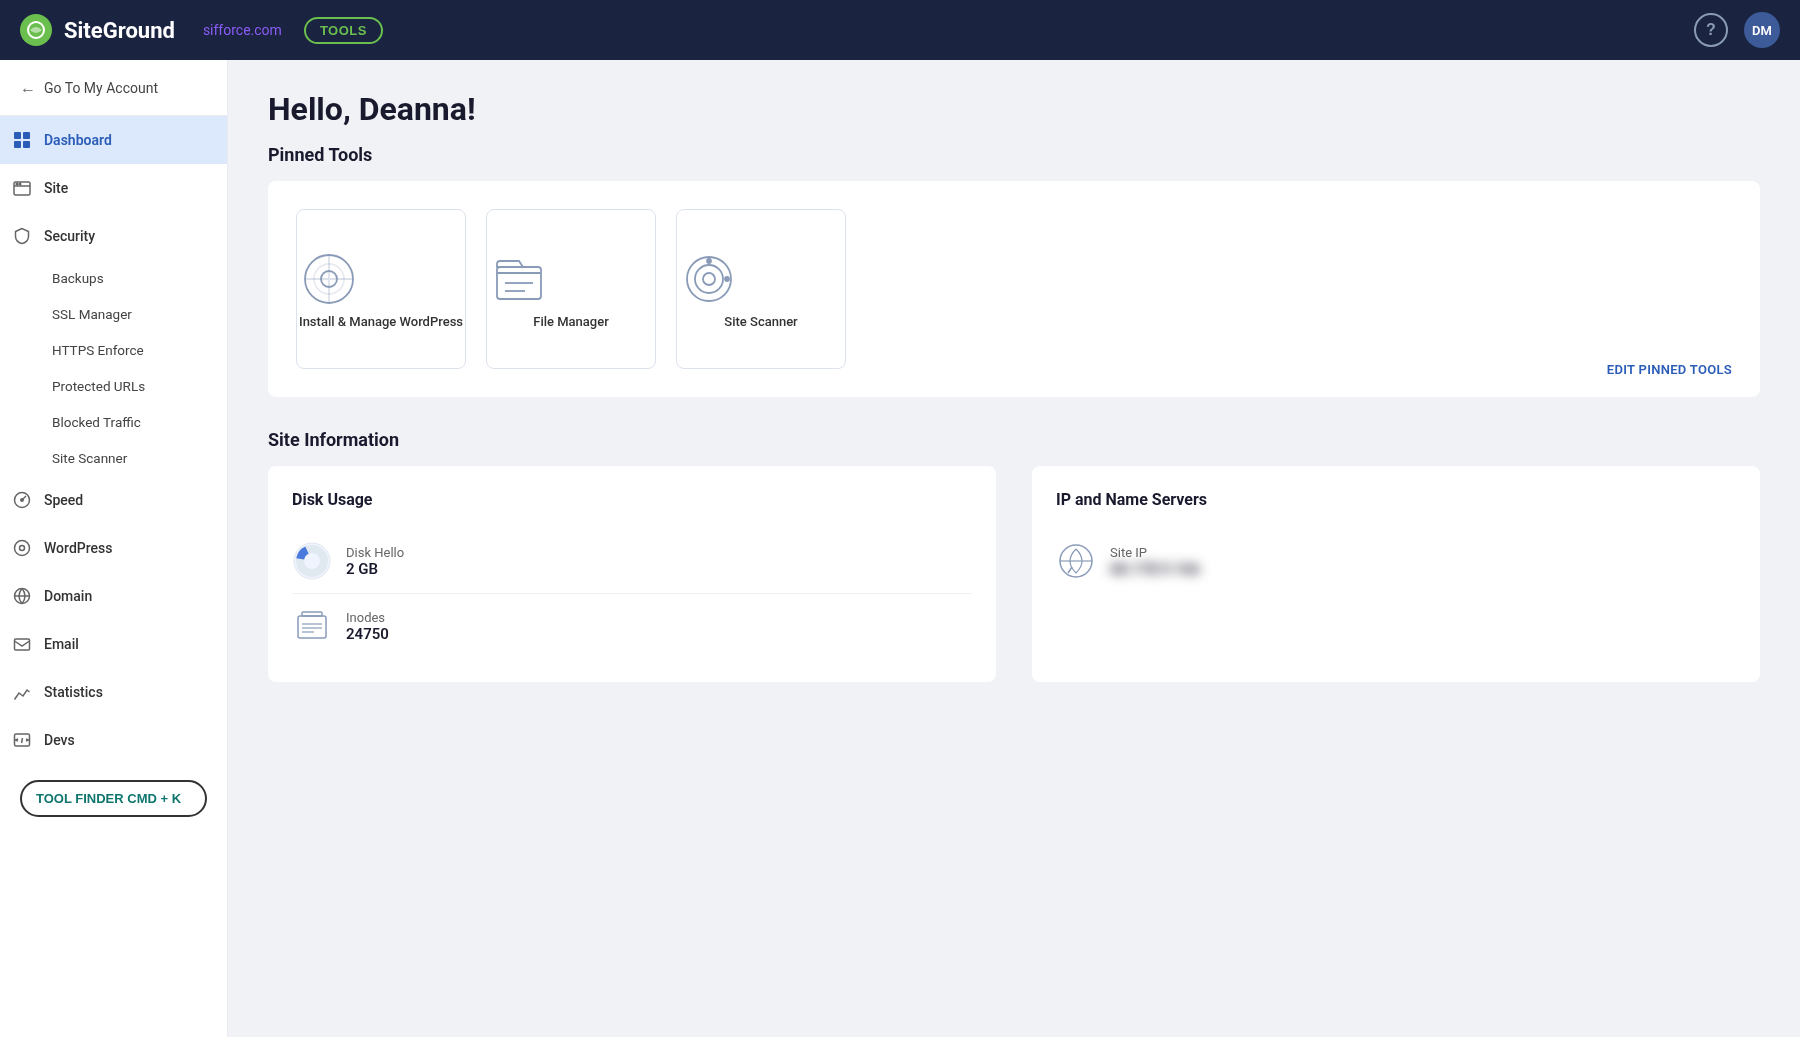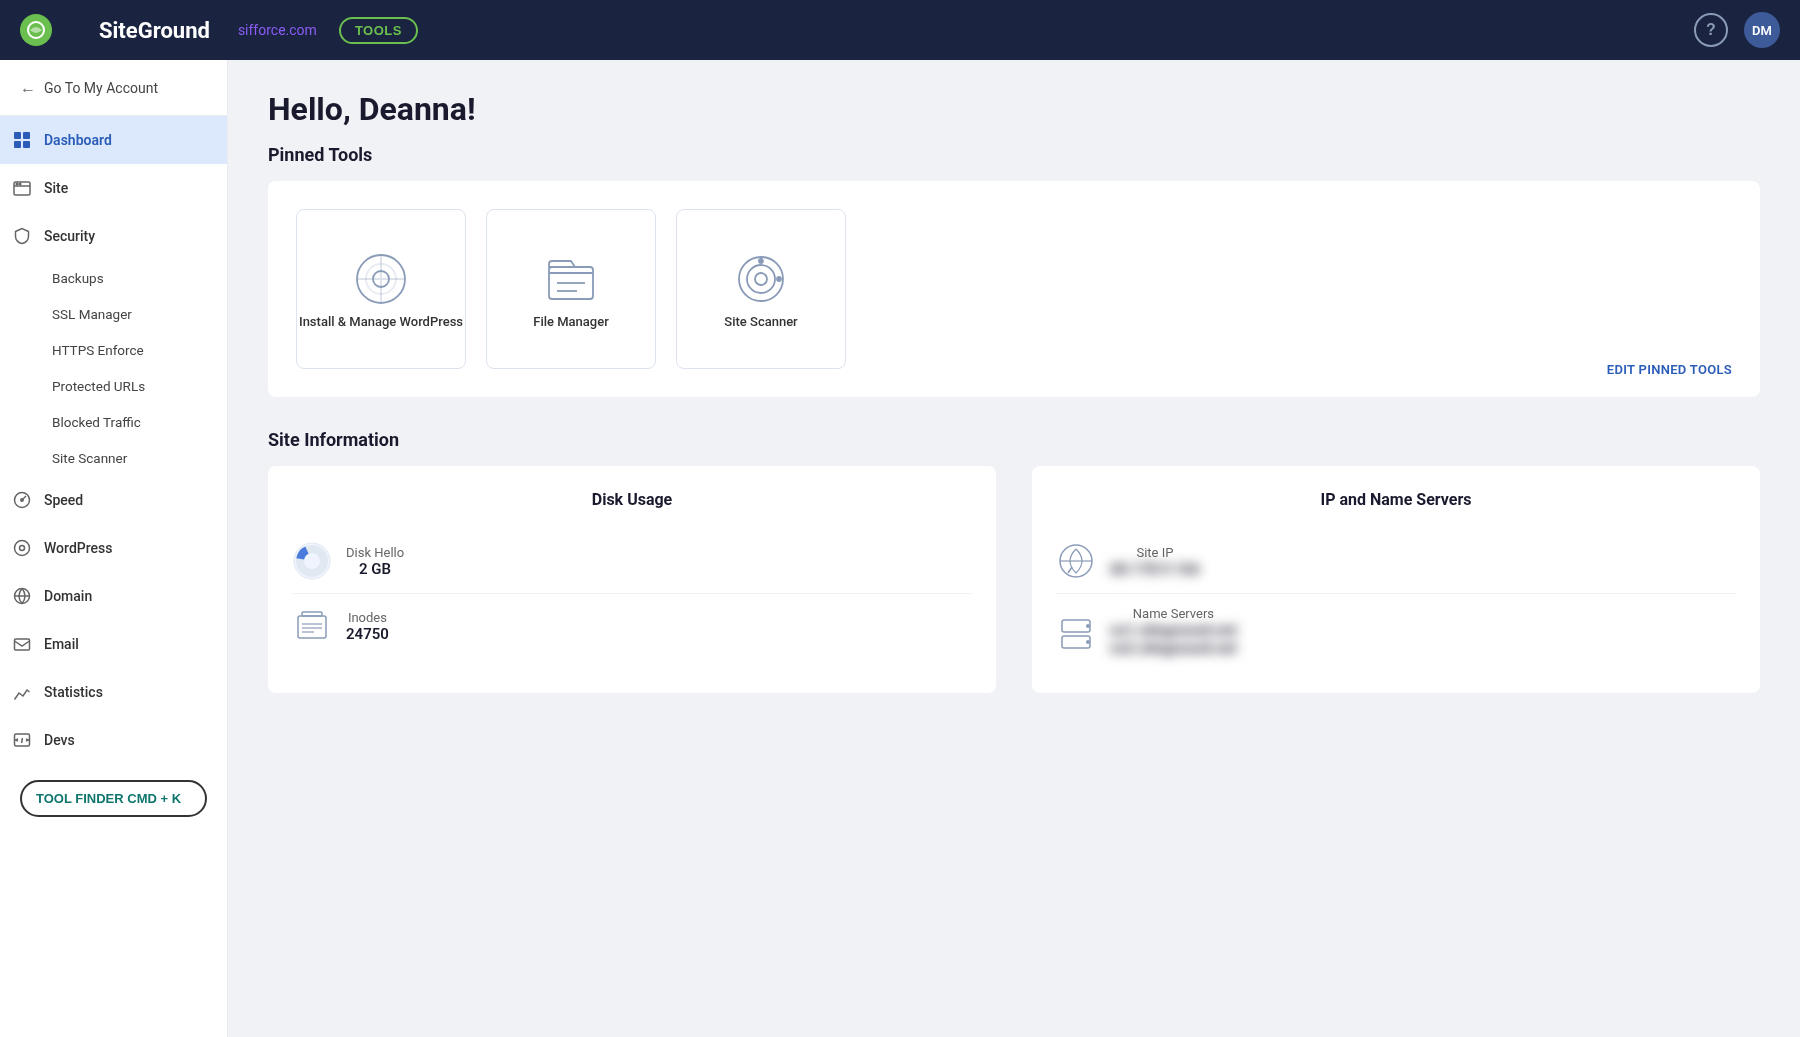--- a/index.html
+++ b/index.html
@@ -20,21 +20,20 @@
       align-items: center;
       gap: 12px;
     }
     .logo-text {
       color: white;
       font-size: 22px;
       font-weight: 700;
       display: flex;
       align-items: center;
       gap: 4px;
-      margin-left: 35px;
     }
     .logo-icon {
       width: 32px;
       height: 32px;
       background: #6bbf4e;
       border-radius: 50%;
       display: flex;
       align-items: center;
       justify-content: center;
       font-size: 14px;
@@ -202,21 +201,20 @@
       display: flex;
       gap: 20px;
     }
     .tool-card {
       width: 170px;
       height: 160px;
       border: 1px solid #dde3ee;
       border-radius: 8px;
       display: flex;
       flex-direction: column;
-      align-items: center;
       justify-content: center;
       gap: 2px;
       cursor: pointer;
       transition: box-shadow 0.15s;
       background: white;
     }
     .tool-card-icon {
       width: 64px;
       height: 64px;
       display: flex;
@@ -241,21 +239,20 @@
       text-transform: uppercase;
       letter-spacing: 0.3px;
       padding-left: 44px;
     }
 
     
     .site-info-grid {
       display: grid;
       grid-template-columns: 1fr 1fr;
       gap: 36px;
-      text-align: center;
     }
     .info-card {
       background: white;
       border-radius: 8px;
       padding: 24px;
     }
     .info-card-title {
       font-size: 16px;
       font-weight: 700;
       color: #1a1a2e;
@@ -531,33 +528,18 @@
                 <line x1="4" y1="20" x2="36" y2="20" stroke="#8a9bb8" stroke-width="1.2"></line>
                 <path d="M16 26l-4 6" fill="none" stroke="#8a9bb8" stroke-width="1.5"></path>
               </svg>
             </div>
             <div>
               <div class="info-row-label">Site IP</div>
               <div class="info-row-value blurred">68.178.9.166</div>
             </div>
           </div>
 
-          <div class="info-row">
-            <div class="info-row-icon">
-              <svg width="40" height="40" viewBox="0 0 40 40">
-                <rect x="6" y="8" width="28" height="12" rx="2" fill="none" stroke="#8a9bb8" stroke-width="1.5"></rect>
-                <rect x="6" y="24" width="28" height="12" rx="2" fill="none" stroke="#8a9bb8" stroke-width="1.5"></rect>
-                <circle cx="32" cy="14" r="2" fill="#8a9bb8"></circle>
-                <circle cx="32" cy="30" r="2" fill="#8a9bb8"></circle>
-              </svg>
-            </div>
-            <div>
-              <div class="info-row-label">Name Servers</div>
-              <div class="info-row-value blurred">ns1.siteground.net</div>
-              <div class="info-row-value blurred">ns2.siteground.net</div>
-            </div>
-          </div>
         </div>
 
       </div>
     </div>
   </main>
 </div>
 
 </body></html>

